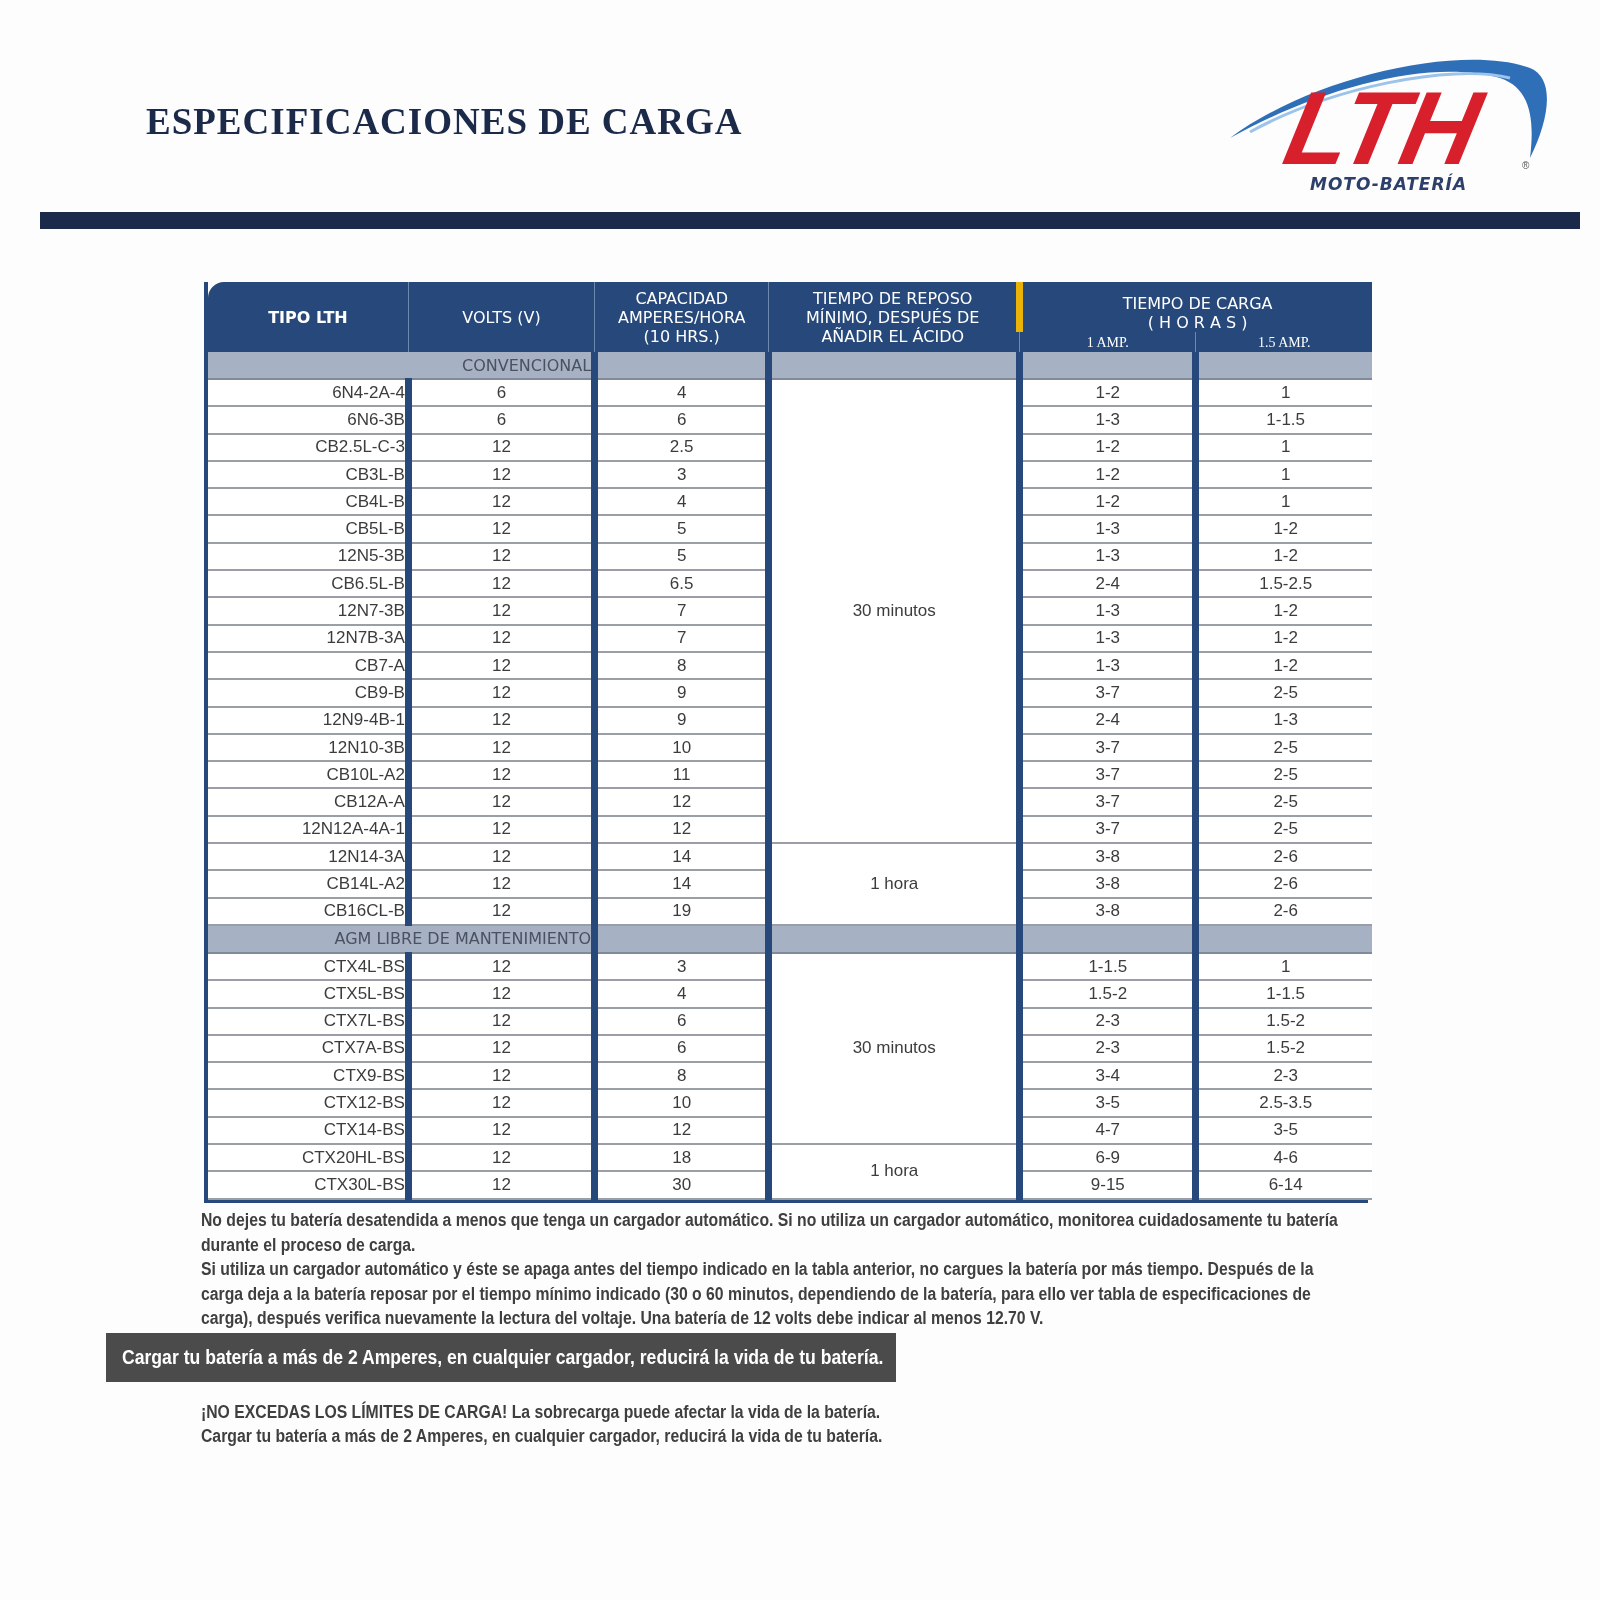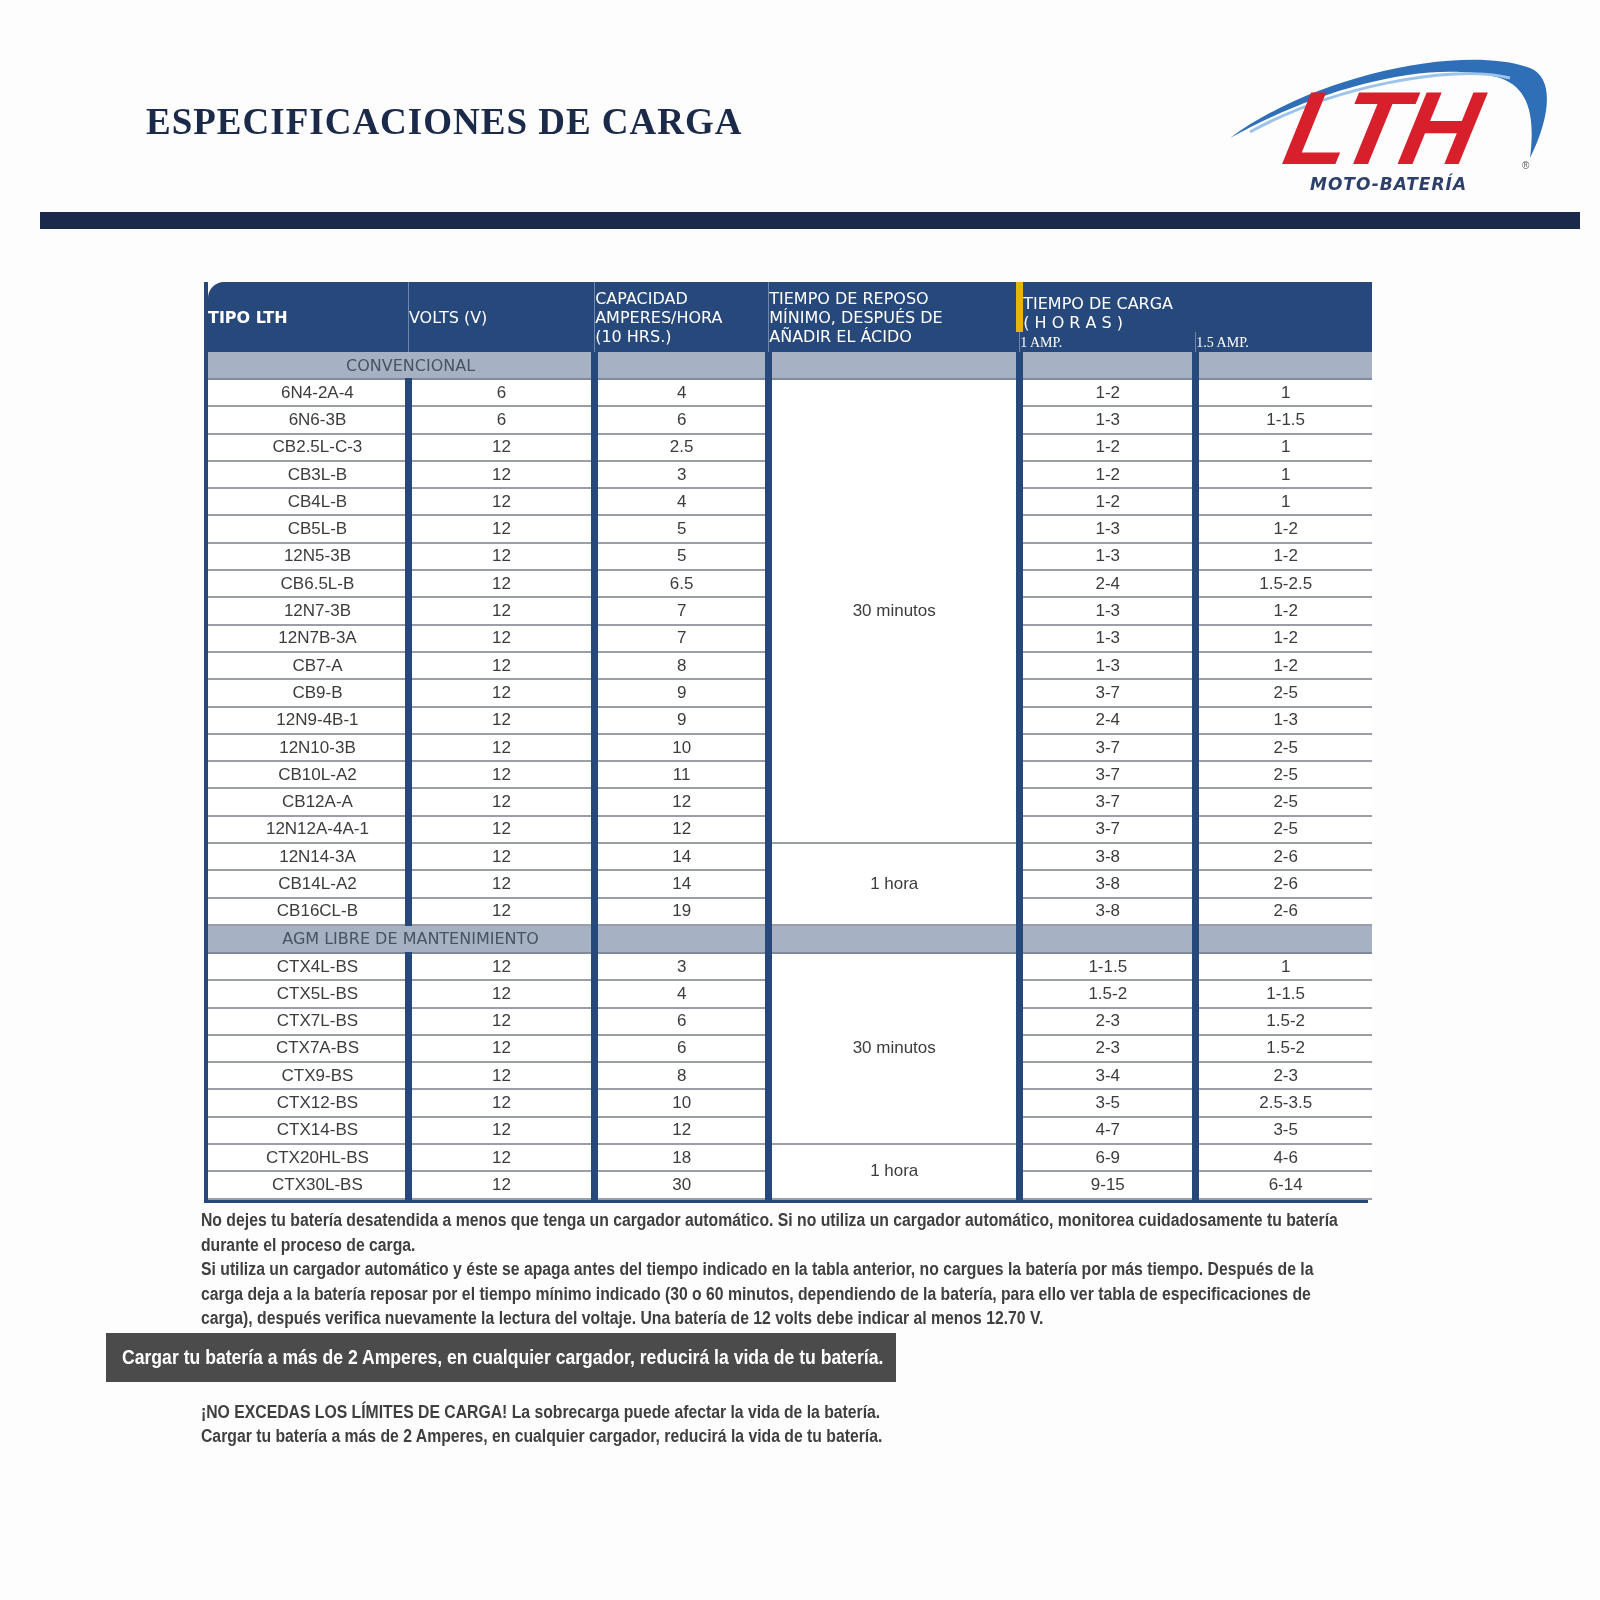--- a/index.html
+++ b/index.html
@@ -5,25 +5,25 @@
   html,body{margin:0;padding:0;background:#fdfdfd;}
   body{width:1600px;height:1600px;position:relative;overflow:hidden;font-family:"Liberation Sans",sans-serif;color:#3a3a3a;}
   .title{position:absolute;left:146px;top:100px;font-family:Liberation Serif, serif;font-weight:bold;font-size:37px;color:#1c2a4a;letter-spacing:1px;}
   .logo{position:absolute;left:1230px;top:48px;width:330px;height:160px;}
   .logo-lth{position:absolute;left:58px;top:28px;font-family:"Liberation Sans",sans-serif;font-weight:bold;font-style:italic;font-size:104px;color:#d8202d;letter-spacing:-2px;transform:skewX(-12deg);line-height:1;}
   .logo-sub{position:absolute;left:80px;top:126px;font-family:"DejaVu Sans",sans-serif;font-style:italic;font-weight:bold;font-size:17px;color:#2d3f6b;letter-spacing:1px;}
   .logo-reg{position:absolute;left:292px;top:112px;font-size:10px;color:#555;}
   .band{position:absolute;left:40px;top:212px;width:1540px;height:17px;background:#1b2a4a;}
   .table-wrap{position:absolute;left:204px;top:282px;width:1164px;}
   table{border-collapse:collapse;width:1164px;table-layout:fixed;}
-  th{background:#26487a;color:#fff;font-family:"DejaVu Sans",sans-serif;font-weight:normal;font-size:16px;line-height:19px;text-align:left;padding:0;height:70px;vertical-align:middle;}
+  th{background:#26487a;color:#fff;font-family:"DejaVu Sans",sans-serif;font-weight:normal;font-size:16px;line-height:19px;text-align:center;padding:0;height:70px;vertical-align:middle;}
   thead tr:first-child th:first-child{border-top-left-radius:16px;font-weight:bold;}
   th.sub{height:20px;font-size:14px;font-family:Liberation Serif, serif;}
   td{height:25.3px;padding:0;font-size:17px;border-bottom:2px solid #9a9ea6;background:#fff;text-align:center;vertical-align:middle;color:#3c3c3c;}
-  td.name{text-align:center;padding-left:22px;}
+  td.name{text-align:right;padding-left:22px;}
   td.vsep{border-left:7px solid #26487a;}
   .cat td{background:#a6b2c3;height:26px;border-bottom:2px solid #7f8a9a;}
   .cat td.name{color:#4a5160;font-family:"DejaVu Sans",sans-serif;font-size:16px;white-space:nowrap;overflow:visible;}
   td.merge{border-bottom:2px solid #9a9ea6;font-size:17px;}
   .tbl-outer{border-left:4px solid #26487a;border-right:3px solid #26487a;border-bottom:3px solid #26487a;}
   .notes{position:absolute;left:201px;top:1208px;width:1170px;font-size:17.5px;line-height:24.5px;color:#3f3f3f;font-weight:bold;font-family:"Liberation Sans",sans-serif;transform:scaleX(0.9);transform-origin:left top;width:1300px;}
   .banner{position:absolute;left:106px;top:1333px;width:790px;height:49px;background:#4b4b4b;color:#fff;font-weight:bold;font-size:20px;line-height:49px;padding-left:16px;box-sizing:border-box;}
   .banner span{display:inline-block;transform:scaleX(0.88);transform-origin:left center;white-space:nowrap;}
   .warn{position:absolute;left:201px;top:1400px;font-size:17.5px;line-height:24px;color:#3f3f3f;font-weight:bold;transform:scaleX(0.9);transform-origin:left top;}
 </style>

